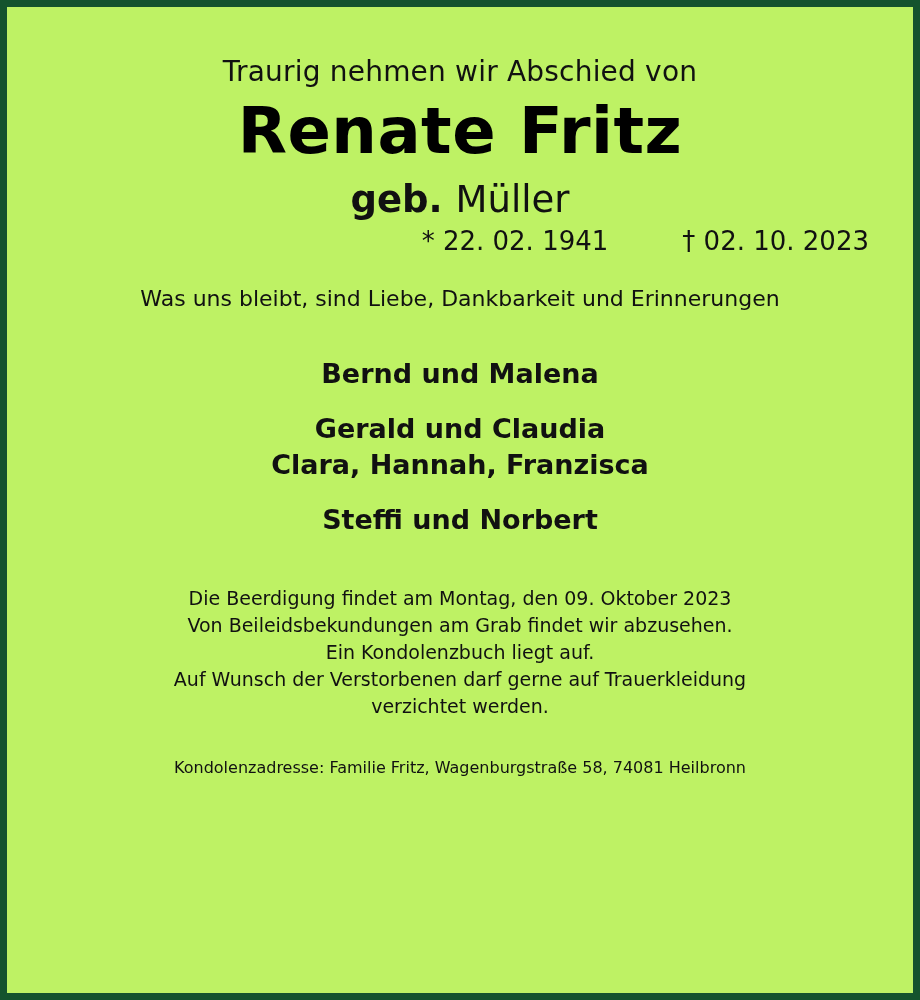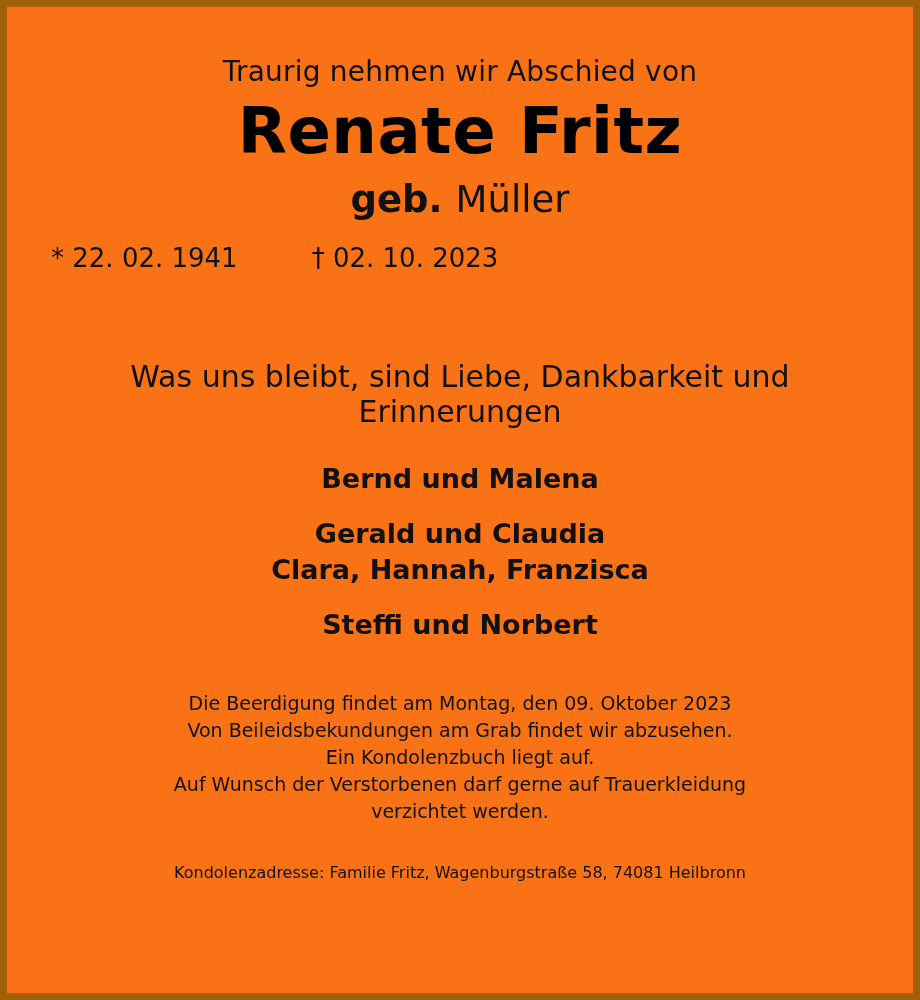--- a/index.html
+++ b/index.html
@@ -12,22 +12,22 @@
     height: 1000px;
     font-family: "DejaVu Sans", "Liberation Sans", sans-serif;
     color: #0d0d0d;
     overflow: hidden;
   }
   .notice {
     position: relative;
     box-sizing: border-box;
     width: 920px;
     height: 1000px;
-    background: #f97316;
-    border: 7px solid #a16207;
+    background: #bef264;
+    border: 7px solid #14532d;
     padding: 34px 44px 20px 44px;
     text-align: center;
     display: block;
   }
   .intro {
     font-size: 28px;
     font-weight: 400;
     letter-spacing: 0.2px;
     margin-top: 14px;
     color: #111111;
@@ -43,39 +43,39 @@
   .maiden {
     font-size: 37px;
     font-weight: 700;
     margin-top: 13px;
     color: #111111;
   }
   .maiden .maiden-surname {
     font-weight: 400;
   }
   .dates {
-    margin-top: 22px;
+    margin-top: 5px;
     font-size: 26px;
     font-weight: 400;
     color: #111111;
     display: flex;
-    justify-content: flex-start;
+    justify-content: flex-end;
     gap: 74px;
   }
   .dates .date-item {
     white-space: nowrap;
   }
   .verse {
-    margin-top: 86px;
-    font-size: 30px;
+    margin-top: 30px;
+    font-size: 22px;
     font-weight: 400;
     color: #111111;
   }
   .family {
-    margin-top: 32px;
+    margin-top: 45px;
   }
   .family-group {
     margin-bottom: 19px;
   }
   .family-group:last-child {
     margin-bottom: 0;
   }
   .family-line {
     font-size: 27px;
     font-weight: 700;

